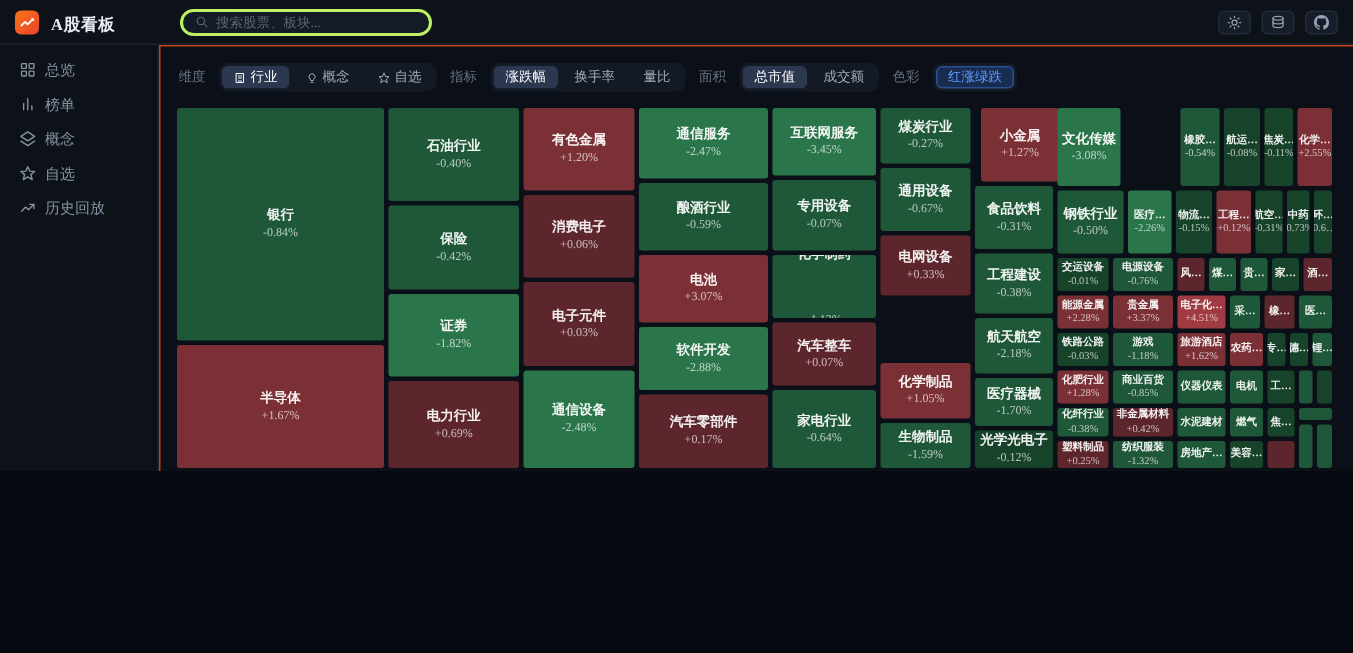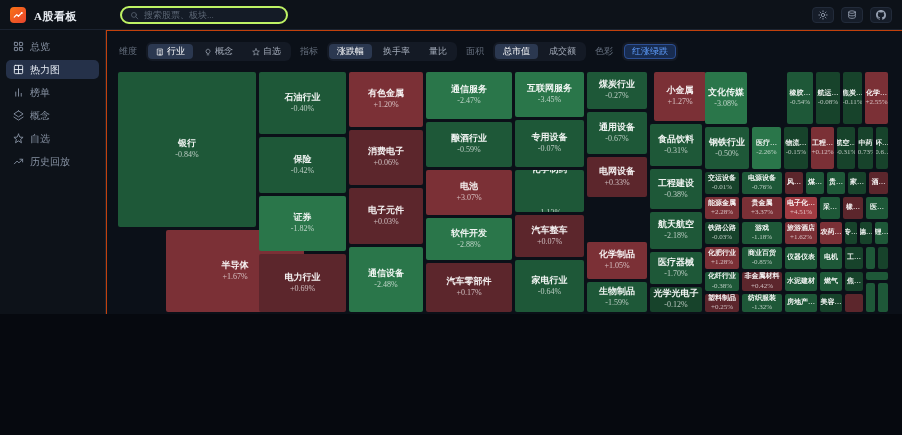--- a/index.html
+++ b/index.html
@@ -108,30 +108,20 @@
           <span style="display: inline-flex;">
             <svg viewBox="0 0 24 24" fill="none" stroke="currentColor" stroke-width="2" stroke-linecap="round" stroke-linejoin="round">
               <rect x="3" y="3" width="7" height="7" rx="1"></rect>
               <rect x="14" y="3" width="7" height="7" rx="1"></rect>
               <rect x="3" y="14" width="7" height="7" rx="1"></rect>
               <rect x="14" y="14" width="7" height="7" rx="1"></rect>
             </svg>
           </span>
           <span>总览</span>
         </div>
-        <div class="nav-item active">
-          <span style="display: inline-flex;">
-            <svg viewBox="0 0 24 24" fill="none" stroke="currentColor" stroke-width="2" stroke-linecap="round" stroke-linejoin="round">
-              <rect x="3" y="3" width="18" height="18" rx="2"></rect>
-              <line x1="3" y1="12" x2="21" y2="12"></line>
-              <line x1="12" y1="3" x2="12" y2="21"></line>
-            </svg>
-          </span>
-          <span>热力图</span>
-        </div>
         <div class="nav-item">
           <span style="display: inline-flex;">
             <svg viewBox="0 0 24 24" fill="none" stroke="currentColor" stroke-width="2" stroke-linecap="round" stroke-linejoin="round">
               <line x1="6" y1="20" x2="6" y2="11"></line>
               <line x1="12" y1="20" x2="12" y2="4"></line>
               <line x1="18" y1="20" x2="18" y2="14"></line>
             </svg>
           </span>
           <span>榜单</span>
         </div>
@@ -237,21 +227,21 @@
           <button class="pill active accent">
             <span>红涨绿跌</span>
           </button>
         </div>
       </div>
     <div id="treemap">
         <div class="cell g2" style="left: 0px; top: 0px; width: 138px; height: 155px;">
           <span class="l">银行</span>
           <span class="p">-0.84%</span>
         </div>
-        <div class="cell r2" style="left: 0px; top: 158px; width: 138px; height: 82px; margin-left: 48px;">
+        <div class="cell r2" style="left: 0px; top: 158px; width: 138px; height: 82px;">
           <span class="l">半导体</span>
           <span class="p">+1.67%</span>
         </div>
         <div class="cell g2" style="left: 141px; top: 0px; width: 87px; height: 62px;">
           <span class="l">石油行业</span>
           <span class="p">-0.40%</span>
         </div>
         <div class="cell g2" style="left: 141px; top: 65px; width: 87px; height: 56px;">
           <span class="l">保险</span>
           <span class="p">-0.42%</span>

